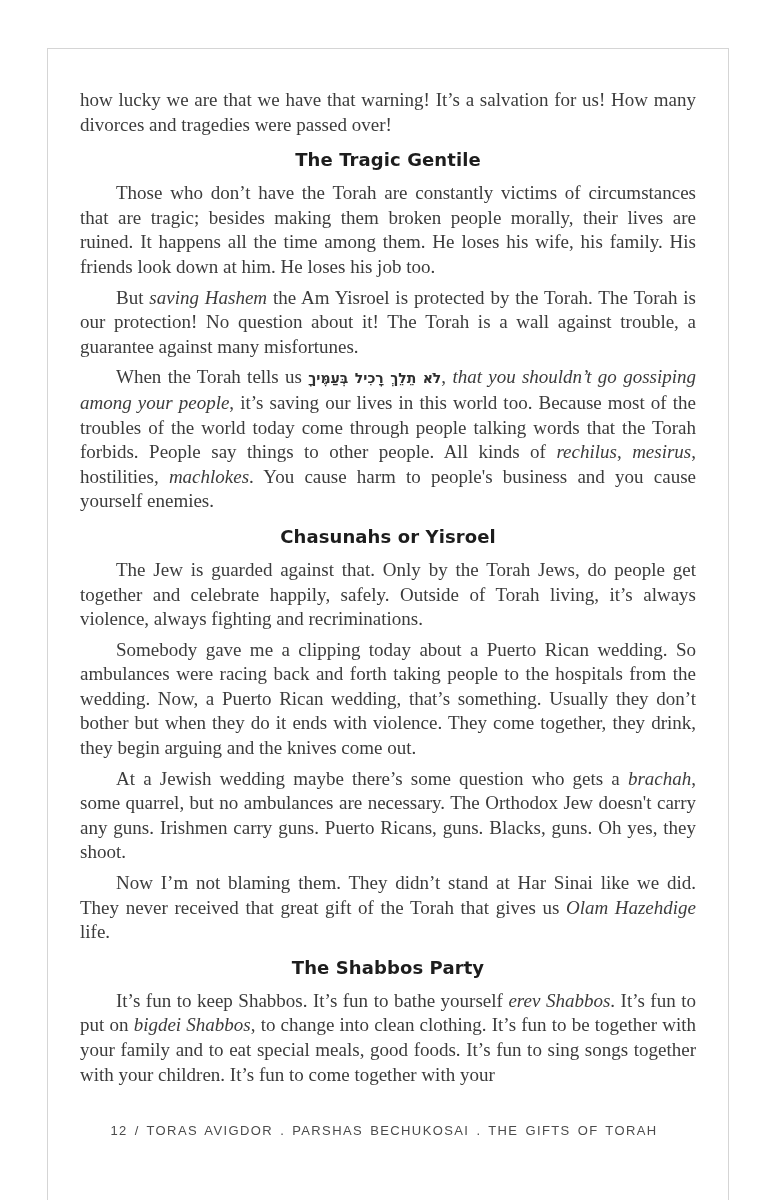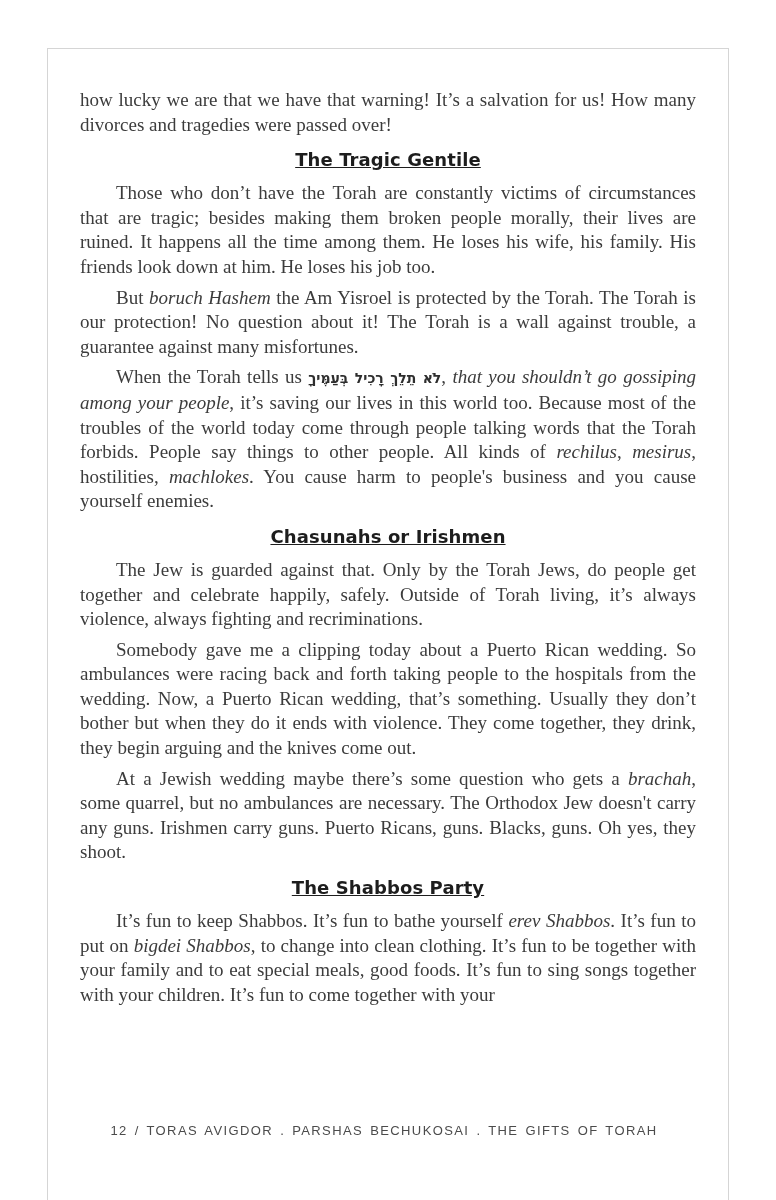--- a/index.html
+++ b/index.html
@@ -32,21 +32,20 @@
   .article p.para.indent { text-indent: 36px; }
   .article h2.section-heading {
     font-family: "DejaVu Sans", sans-serif;
     font-size: 18px;
     font-weight: bold;
     color: #1d1d1d;
     text-align: center;
     margin: 12px 0 10px 0;
     line-height: 22px;
     letter-spacing: 0.1px;
-    text-decoration: underline;
   }
   .rm { font-style: normal; }
   .it { font-style: italic; }
   .heb {
     font-family: "DejaVu Sans", sans-serif;
     font-weight: bold;
     font-size: 14px;
     color: #2e2e2e;
   }
   .footer {
@@ -64,26 +63,27 @@
 </style>
 </head>
 <body>
 
 <div class="canvas">
   <div class="page">
     <div class="article">
         <p class="para"><span class="rm">how lucky we are that we have that warning! It’s a salvation for us! How many divorces and tragedies were passed over!</span></p>
         <h2 class="section-heading">The Tragic Gentile</h2>
         <p class="para indent"><span class="rm">Those who don’t have the Torah are constantly victims of circumstances that are tragic; besides making them broken people morally, their lives are ruined. It happens all the time among them. He loses his wife, his family. His friends look down at him. He loses his job too.</span></p>
-        <p class="para indent"><span class="rm">But </span><span class="it">boruch Hashem</span><span class="rm"> the Am Yisroel is protected by the Torah. The Torah is our protection! No question about it! The Torah is a wall against trouble, a guarantee against many misfortunes.</span></p>
+        <p class="para indent"><span class="rm">But </span><span class="it">saving Hashem</span><span class="rm"> the Am Yisroel is protected by the Torah. The Torah is our protection! No question about it! The Torah is a wall against trouble, a guarantee against many misfortunes.</span></p>
         <p class="para indent"><span class="rm">When the Torah tells us </span><span class="heb">לֹא תֵלֵךְ רָכִיל בְּעַמֶּיךָ</span><span class="rm">, </span><span class="it">that you shouldn’t go gossiping among your people</span><span class="rm">, it’s saving our lives in this world too. Because most of the troubles of the world today come through people talking words that the Torah forbids. People say things to other people. All kinds of </span><span class="it">rechilus</span><span class="rm">, </span><span class="it">mesirus</span><span class="rm">, hostilities, </span><span class="it">machlokes</span><span class="rm">. You cause harm to people's business and you cause yourself enemies.</span></p>
-        <h2 class="section-heading">Chasunahs or Irishmen</h2>
+        <h2 class="section-heading">Chasunahs or Yisroel</h2>
         <p class="para indent"><span class="rm">The Jew is guarded against that. Only by the Torah Jews, do people get together and celebrate happily, safely. Outside of Torah living, it’s always violence, always fighting and recriminations.</span></p>
         <p class="para indent"><span class="rm">Somebody gave me a clipping today about a Puerto Rican wedding. So ambulances were racing back and forth taking people to the hospitals from the wedding. Now, a Puerto Rican wedding, that’s something. Usually they don’t bother but when they do it ends with violence. They come together, they drink, they begin arguing and the knives come out.</span></p>
         <p class="para indent"><span class="rm">At a Jewish wedding maybe there’s some question who gets a </span><span class="it">brachah</span><span class="rm">, some quarrel, but no ambulances are necessary. The Orthodox Jew doesn't carry any guns. Irishmen carry guns. Puerto Ricans, guns. Blacks, guns. Oh yes, they shoot.</span></p>
+        <p class="para indent"><span class="rm">Now I’m not blaming them. They didn’t stand at Har Sinai like we did. They never received that great gift of the Torah that gives us </span><span class="it">Olam Hazehdige</span><span class="rm"> life.</span></p>
         <h2 class="section-heading">The Shabbos Party</h2>
         <p class="para indent"><span class="rm">It’s fun to keep Shabbos. It’s fun to bathe yourself </span><span class="it">erev Shabbos</span><span class="rm">. It’s fun to put on </span><span class="it">bigdei Shabbos</span><span class="rm">, to change into clean clothing. It’s fun to be together with your family and to eat special meals, good foods. It’s fun to sing songs together with your children. It’s fun to come together with your</span></p>
       </div>
     <div class="footer">
       <span>12 / TORAS AVIGDOR . PARSHAS BECHUKOSAI . THE GIFTS OF TORAH</span>
     </div>
   </div>
 </div>
 
 </body></html>

